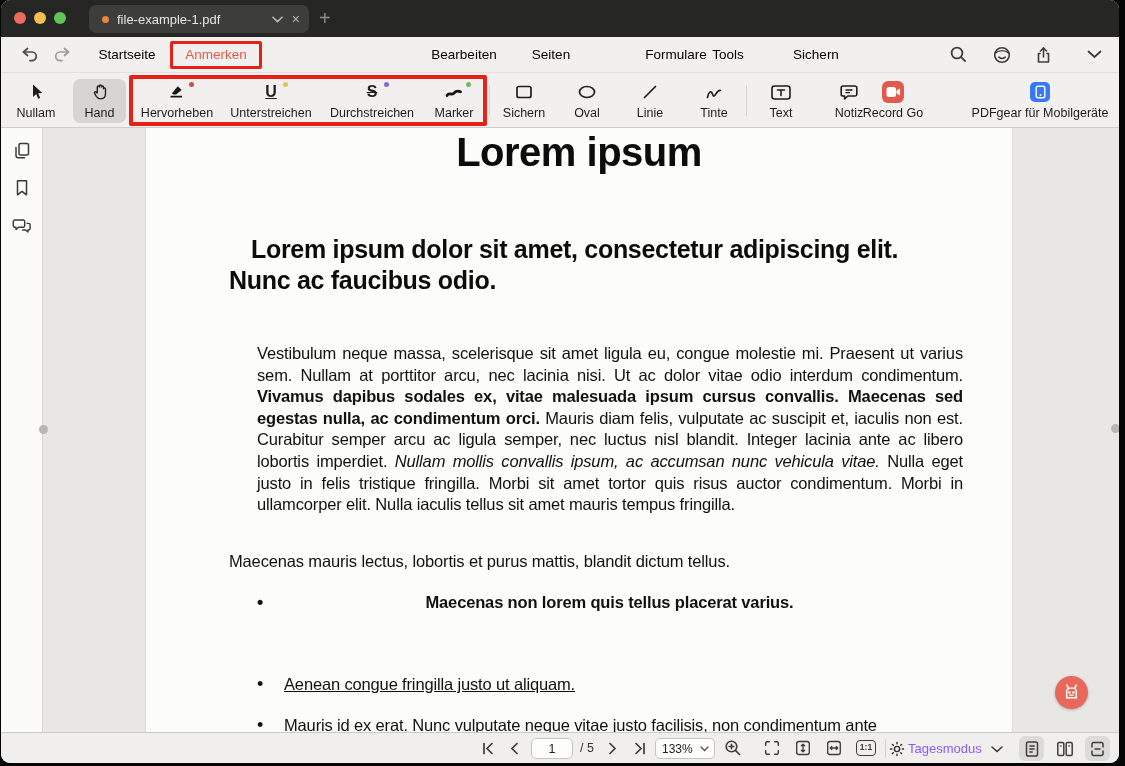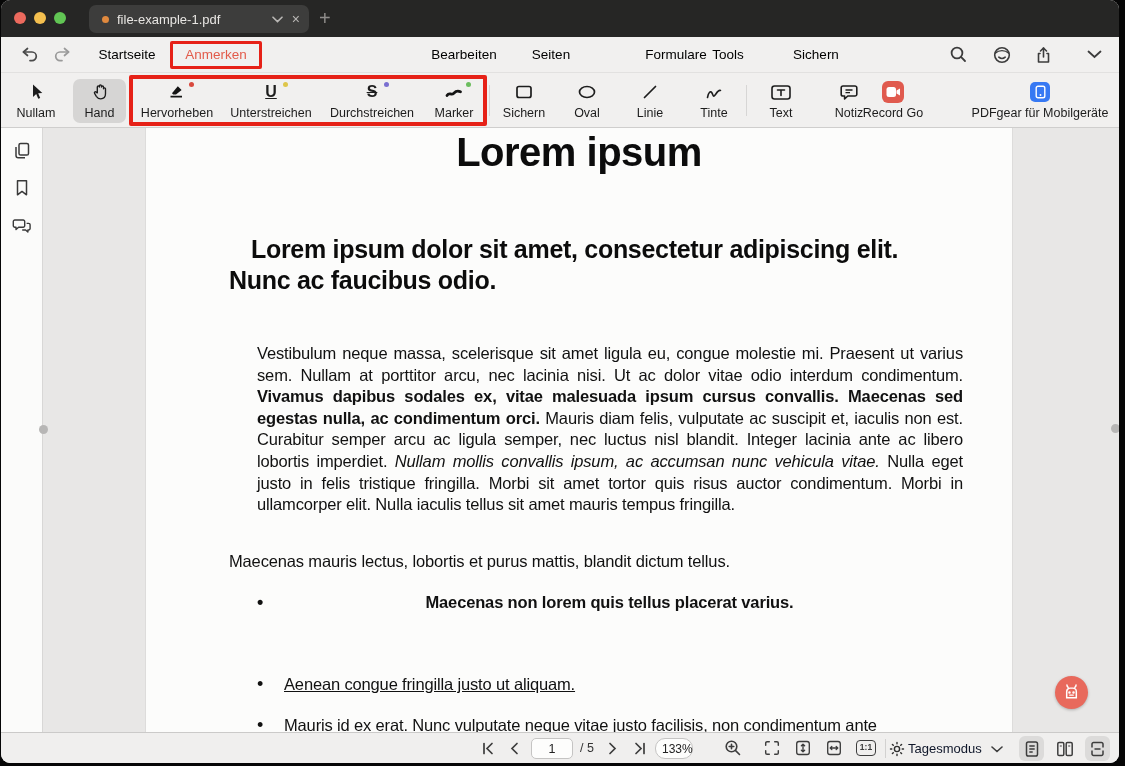--- a/index.html
+++ b/index.html
@@ -61,25 +61,25 @@
   .b2 { top:506px; font-style:italic; }
   .b3 { top:547px; text-decoration:underline; }
   .b4 { top:588px; }
   .robot-btn { position:absolute; left:1054px; top:548px; width:33px; height:33px; border-radius:50%; background:#e8695c; display:flex; align-items:center; justify-content:center; box-shadow:0 1px 3px rgba(0,0,0,.25); }
 
   
   .statusbar { position:relative; height:31px; background:#f0efee; border-top:1px solid #cbcac9; }
   .sb-ic { position:absolute; top:6px; color:#3d3d3d; }
   .page-input { position:absolute; left:530px; top:5px; width:42px; height:21px; border:1px solid #c5c4c3; border-radius:5px; background:#fdfdfc; text-align:center; font-size:12.5px; color:#222; font-family:"Liberation Sans",sans-serif; }
   .page-total { position:absolute; left:579px; top:0; line-height:31px; font-size:12.5px; color:#333; }
-  .zoom-box { position:absolute; left:654px; top:5px; width:38px; height:21px; border:1px solid #c5c4c3; border-radius:10px; background:#fdfdfc; display:flex; align-items:center; }
+  .zoom-box { position:absolute; left:654px; top:5px; width:60px; height:21px; border:1px solid #c5c4c3; border-radius:5px; background:#fdfdfc; display:flex; align-items:center; }
   .zoom-box span { font-size:12px; color:#222; margin-left:6px; flex:1; }
   .one2one { position:absolute; left:855px; top:7px; width:20px; height:16px; border:1.5px solid #3d3d3d; border-radius:4px; font-size:8.5px; font-weight:700; color:#3d3d3d; text-align:center; line-height:13px; }
   .sb-sep { position:absolute; left:884px; top:6px; width:1px; height:19px; background:#d2d1d0; }
-  .daymode-lbl { position:absolute; left:907px; top:0; line-height:31px; font-size:13px; color:#0f172a; }
+  .daymode-lbl { position:absolute; left:907px; top:0; line-height:31px; font-size:13px; color:#8b5cf6; }
   .viewbtn { position:absolute; top:3px; width:25px; height:25px; border-radius:6px; display:flex; align-items:center; justify-content:center; color:#3d3d3d; }
   .viewbtn.on { background:#dcdbda; }
 
   svg { display:block; }
 </style>
 </head>
 <body>
 
 <div class="window">
 

